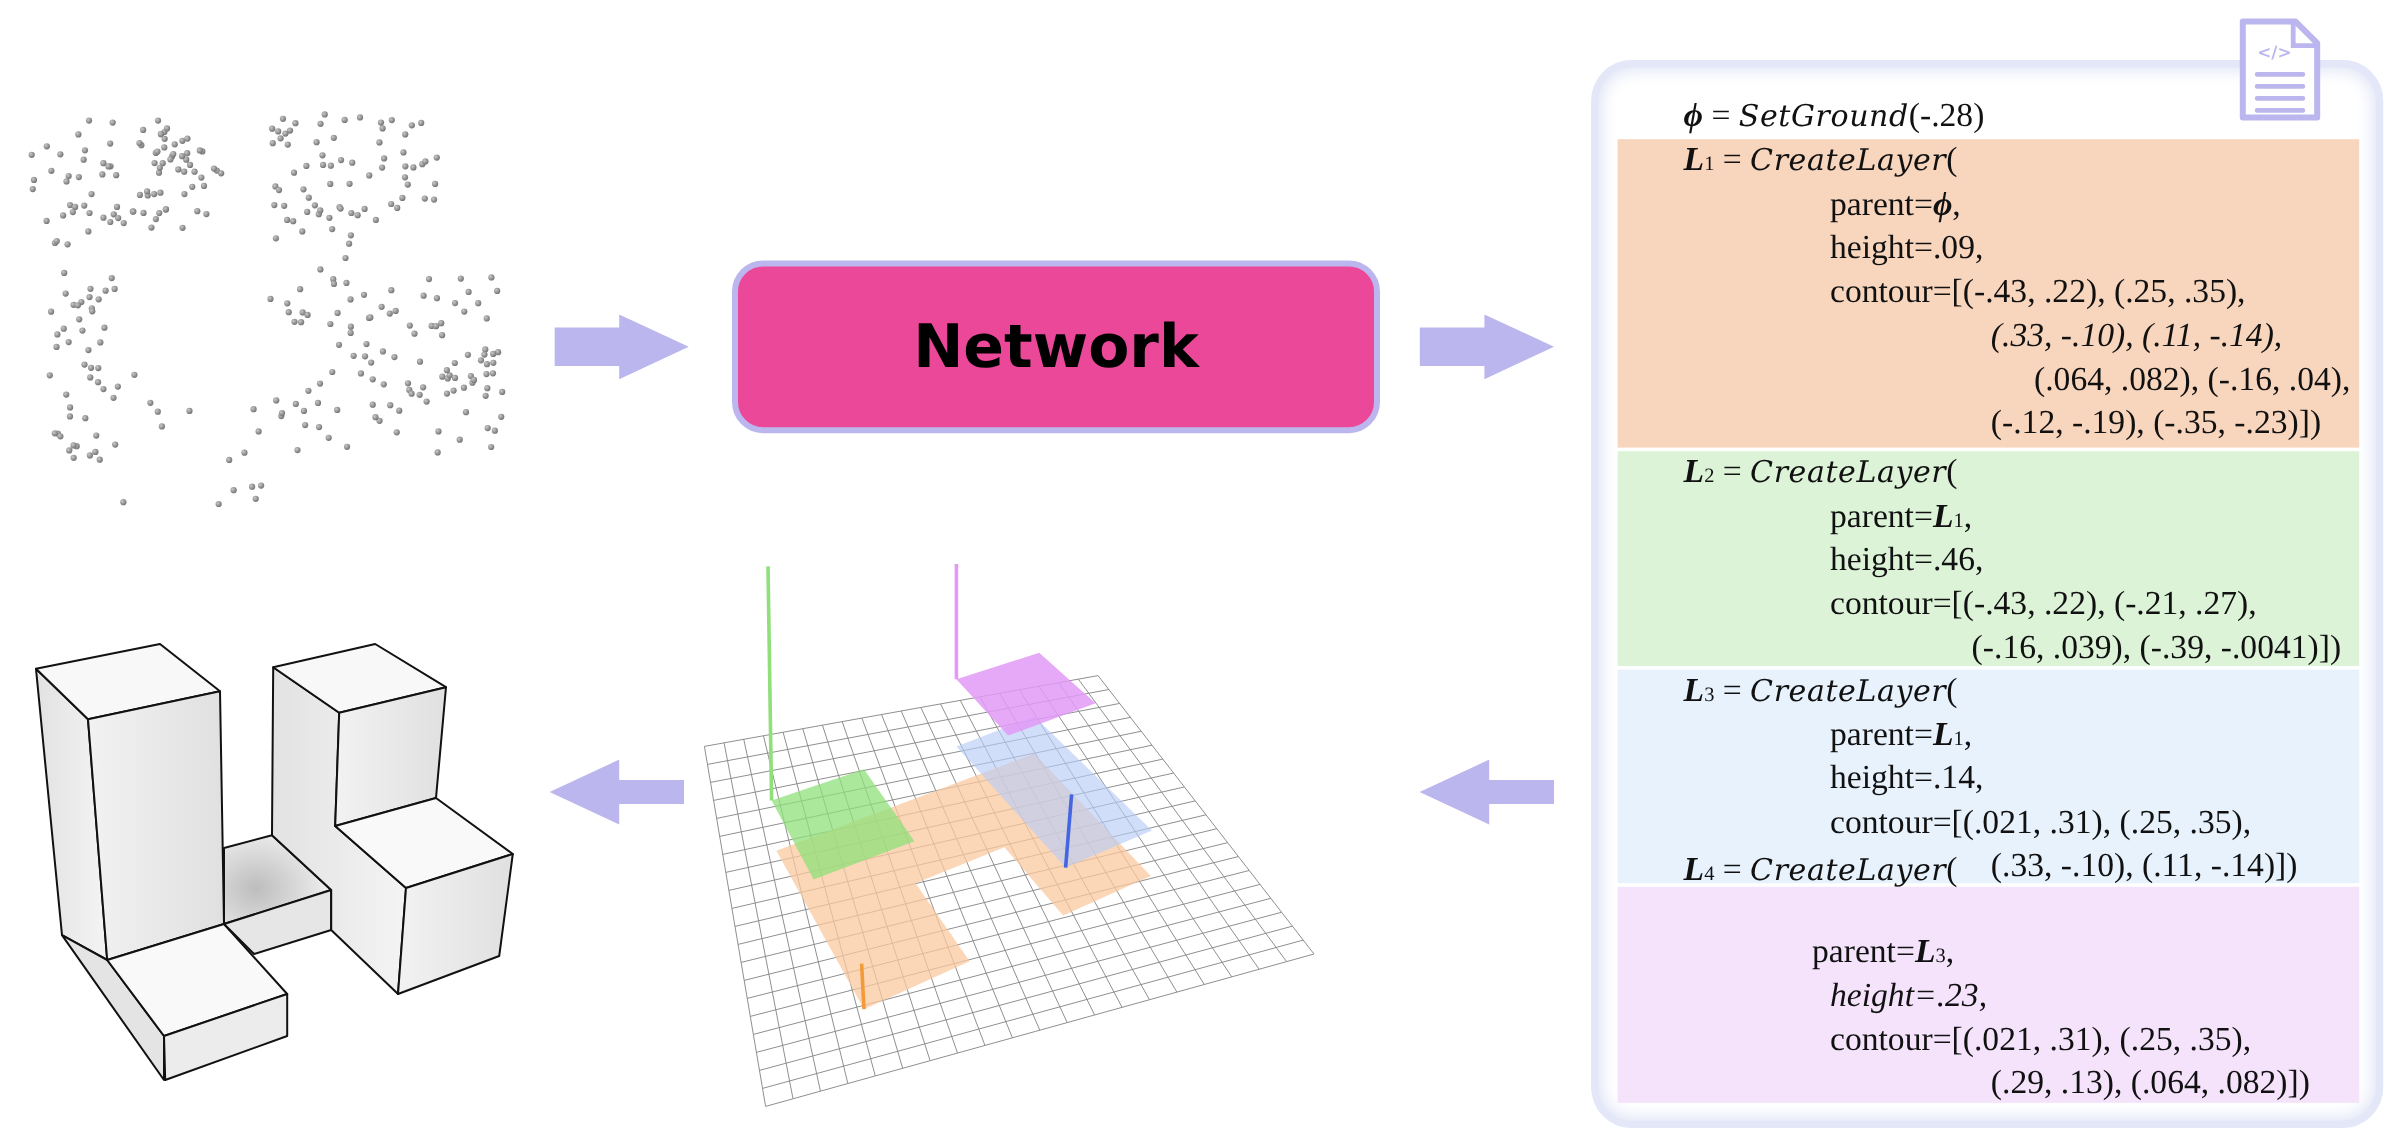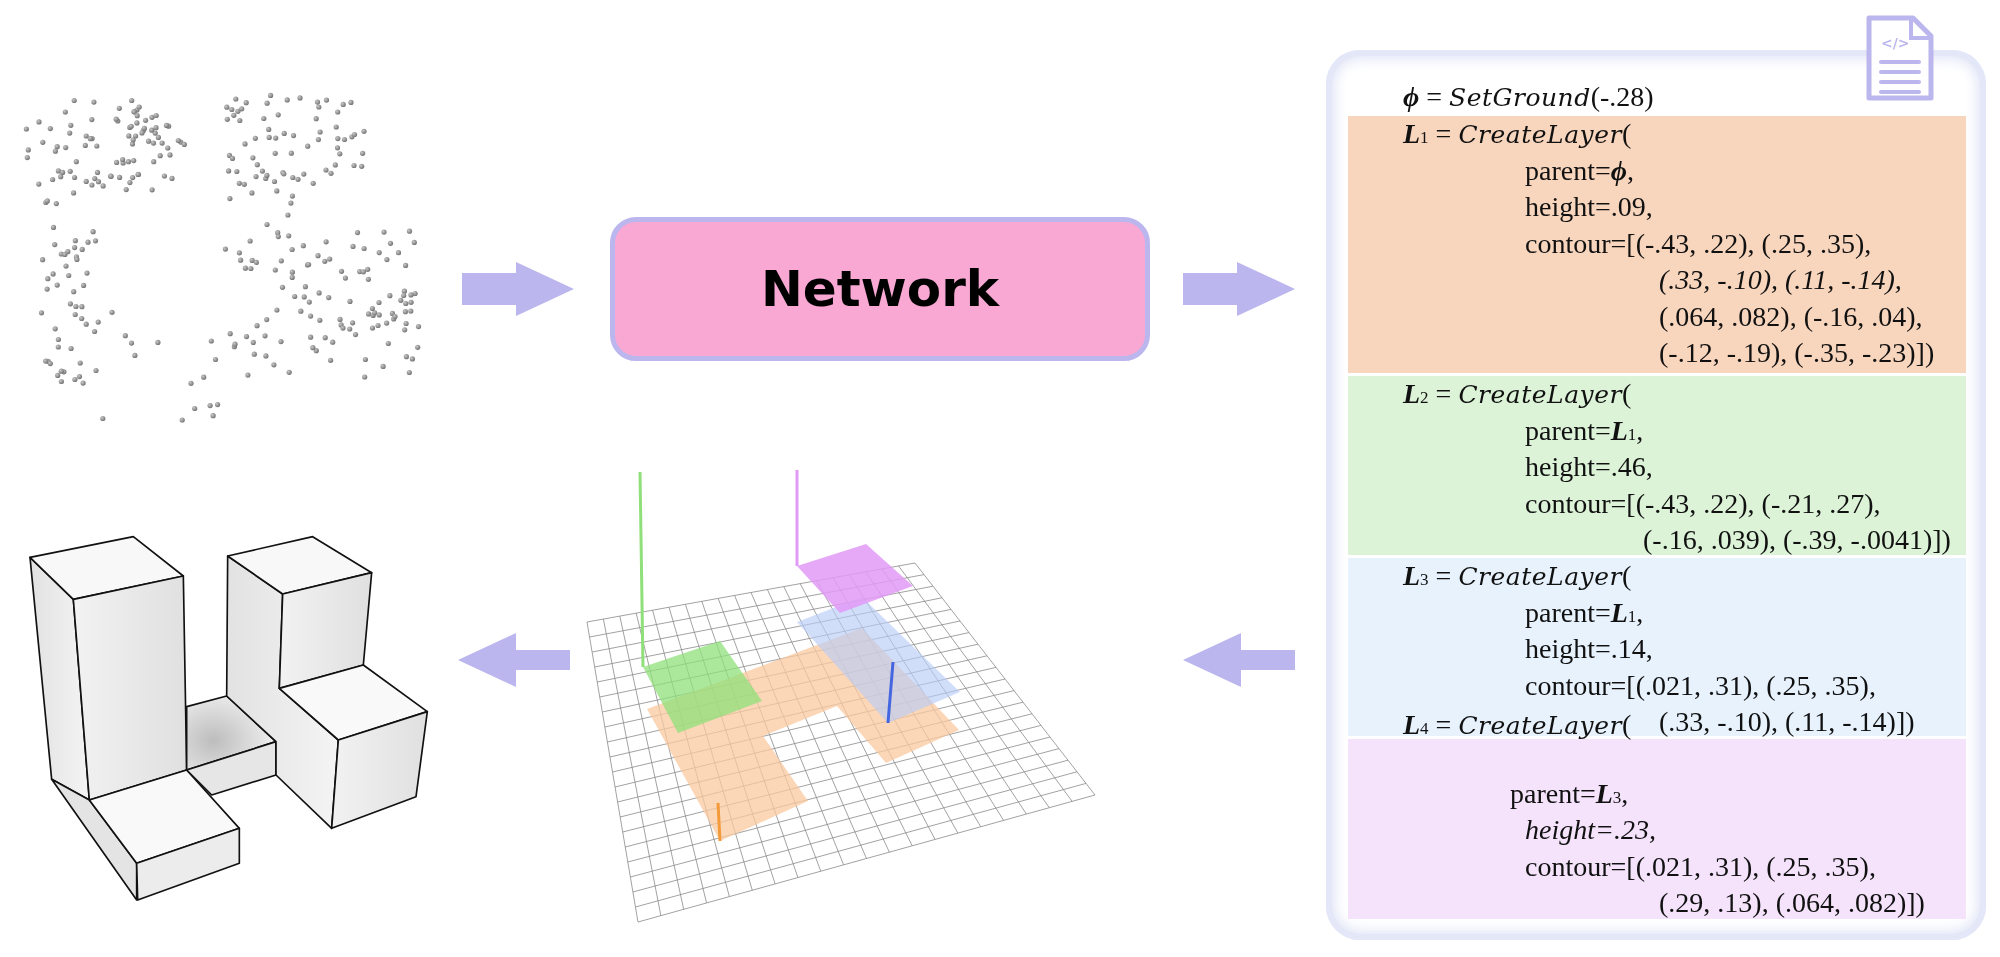--- a/index.html
+++ b/index.html
@@ -1,21 +1,21 @@
 <!DOCTYPE html>
 <html><head>
 <meta charset="utf-8">
 <style>
   html, body { margin:0; padding:0; background:#ffffff; }
   body { width:2000px; height:957px; position:relative; overflow:hidden; font-family:"Liberation Serif", serif; }
   .abs { position:absolute; }
   #pointcloud { left:0; top:80px; }
   #network-box {
     left:610px; top:217px; width:540px; height:144px;
-    border:5px solid #bbb6ee; border-radius:26px; background:#f9a8d4;
+    border:5px solid #bbb6ee; border-radius:26px; background:#ec4899;
     box-sizing:border-box; display:flex; align-items:center; justify-content:center;
   }
   #network-label { font-family:"DejaVu Sans", sans-serif; font-weight:bold; font-size:50px; color:#000; }
   .arrow { position:absolute; }
   #code-panel {
     left:1326px; top:50px; width:660px; height:890px;
     border-radius:34px; background:#ffffff;
     box-shadow: inset 0 0 0 6px #e3e7f7, inset 0 0 14px 8px #dde2f5;
     box-sizing:border-box;
   }
@@ -428,21 +428,21 @@
 <div class="code-line" style="left:1380px;top:80px;">
   <span class="var">ϕ</span><span> = </span><span class="fn">SetGround</span><span>(-.28)</span>
 </div>
 
 <div id="layers">
     <div class="code-line" style="left: 1380px; top: 117px;"><span class="var">L</span><span class="var sub">1</span> = <span class="fn">CreateLayer</span><span>(</span></div>
     <div class="code-line" style="left: 1502px; top: 153.5px;"><span>parent=</span><span class="var">ϕ</span><span class="var sub"></span>,</div>
     <div class="code-line" style="left: 1502px; top: 190px;"><span>height=.09,</span></div>
     <div class="code-line" style="left: 1502px; top: 226.5px;"><span>contour=[(-.43, .22), (.25, .35),</span></div>
     <div class="code-line" style="left: 1636px; top: 263px; font-style: italic;"><span>(.33, -.10), (.11, -.14),</span></div>
-    <div class="code-line" style="left: 1636px; top: 299.5px;"><span>(.064, .082), (-.16, .04),</span></div>
+    <div class="code-line" style="left: 1672px; top: 299.5px;"><span>(.064, .082), (-.16, .04),</span></div>
     <div class="code-line" style="left: 1636px; top: 336px;"><span>(-.12, -.19), (-.35, -.23)])</span></div>
     <div class="code-line" style="left: 1380px; top: 377px;"><span class="var">L</span><span class="var sub">2</span> = <span class="fn">CreateLayer</span><span>(</span></div>
     <div class="code-line" style="left: 1502px; top: 413.5px;"><span>parent=</span><span class="var">L</span><span class="var sub">1</span>,</div>
     <div class="code-line" style="left: 1502px; top: 450px;"><span>height=.46,</span></div>
     <div class="code-line" style="left: 1502px; top: 486.5px; text-align: right;"><span>contour=[(-.43, .22), (-.21, .27),</span></div>
     <div class="code-line" style="left: 1620px; top: 523px;"><span>(-.16, .039), (-.39, -.0041)])</span></div>
     <div class="code-line" style="left: 1380px; top: 559px;"><span class="var">L</span><span class="var sub">3</span> = <span class="fn">CreateLayer</span><span>(</span></div>
     <div class="code-line" style="left: 1502px; top: 595.5px;"><span>parent=</span><span class="var">L</span><span class="var sub">1</span>,</div>
     <div class="code-line" style="left: 1502px; top: 632px;"><span>height=.14,</span></div>
     <div class="code-line" style="left: 1502px; top: 668.5px;"><span>contour=[(.021, .31), (.25, .35),</span></div>

